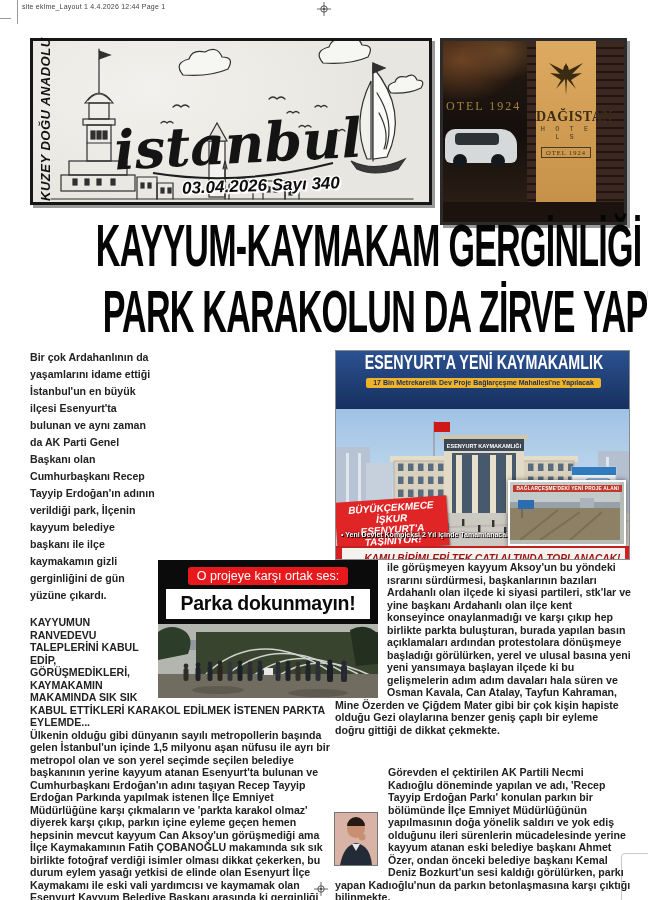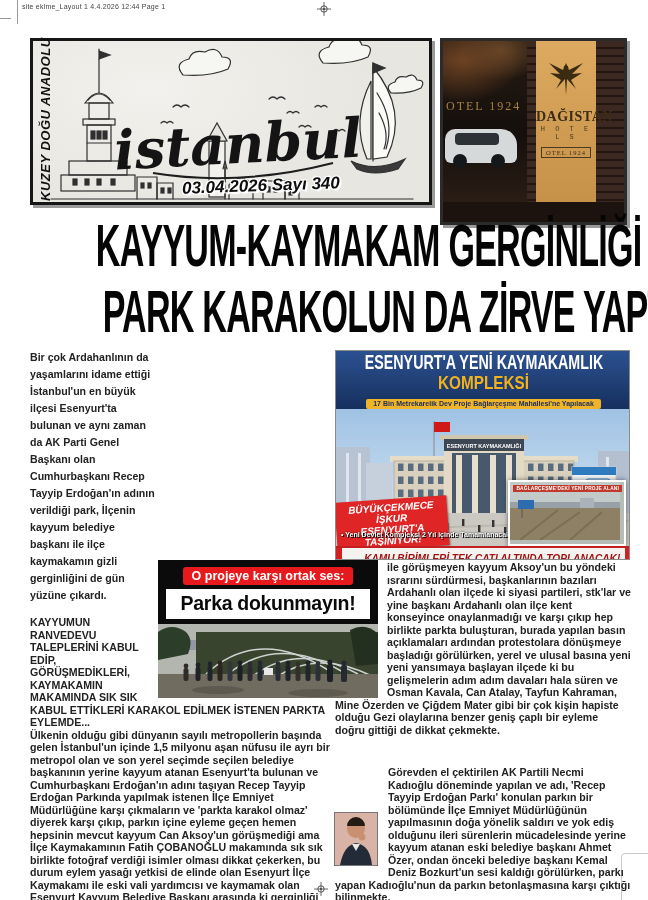--- a/index.html
+++ b/index.html
@@ -64,21 +64,21 @@
   .colE{position:absolute;left:335px;top:766px;width:296px;}
   .subhead3{position:absolute;left:335px;top:752px;width:296px;font-size:10.6px;
             line-height:12.5px;font-weight:bold;color:#222;}
   .spR{float:right;width:176px;height:139px;margin-top:211px;}
   .spL1{float:left;width:46px;height:137px;margin-right:6px;}
   .spL2{float:left;width:48px;height:56px;margin-top:46px;margin-right:5px;}
   
   .protest-card{position:absolute;left:158px;top:560px;width:220px;height:64px;background:#0b0b0b;
                 text-align:center;}
   .protest-kicker{display:inline-block;margin-top:7px;background:#e8191c;color:#fff;
-                  font-weight:bold;font-size:12.5px;padding:2px 9px;border-radius:3px;}
+                  font-weight:normal;font-size:12.5px;padding:2px 9px;border-radius:3px;}
   .protest-slogan{margin:4px 8px 0;background:#fff;color:#0a0a0a;font-weight:bold;
                   font-size:19.5px;letter-spacing:-.3px;padding:3px 4px 4px;}
   .protest-photo{position:absolute;left:158px;top:624px;width:220px;height:74px;}
   
   .promo{position:absolute;left:335px;top:350px;width:295px;height:210px;overflow:hidden;
          border:1px solid #8a8a8a;box-sizing:border-box;}
   .promo-header{position:absolute;left:0;top:0;width:295px;height:58px;
                 background:linear-gradient(#2c5191,#16305e);text-align:center;}
   .promo-t1,.promo-t2{white-space:nowrap;}
   .promo-t1 span{display:inline-block;color:#fff;font-weight:bold;font-size:17px;
@@ -228,21 +228,20 @@
     <p class="lead">Bir çok Ardahanlının da yaşamlarını idame ettiği İstanbul'un en büyük ilçesi Esenyurt'ta bulunan ve aynı zaman da AK Parti Genel Başkanı olan Cumhurbaşkanı Recep Tayyip Erdoğan'ın adının verildiği park, İlçenin kayyum belediye başkanı ile ilçe kaymakamın gizli gerginliğini de gün yüzüne çıkardı.</p>
     <p class="sub">KAYYUMUN RANVEDEVU TALEPLERİNİ KABUL EDİP, GÖRÜŞMEDİKLERİ, KAYMAKAMIN MAKAMINDA SIK SIK KABUL ETTİKLERİ KARAKOL EDİLMEK İSTENEN PARKTA EYLEMDE...</p>
     <p>Ülkenin olduğu gibi dünyanın sayılı metropollerin başında gelen İstanbul'un içinde 1,5 milyonu aşan nüfusu ile ayrı bir metropol olan ve son yerel seçimde seçilen belediye başkanının yerine kayyum atanan Esenyurt'ta bulunan ve Cumhurbaşkanı Erdoğan'ın adını taşıyan Recep Tayyip Erdoğan Parkında yapılmak istenen İlçe Emniyet Müdürlüğüne karşı çıkmaların ve 'parkta karakol olmaz' diyerek karşı çıkıp, parkın içine eyleme geçen hemen hepsinin mevcut kayyum Can Aksoy'un görüşmediği ama İlçe Kaymakamının Fatih ÇOBANOĞLU makamında sık sık birlikte fotoğraf verdiği isimler olması dikkat çekerken, bu durum eylem yasağı yetkisi de elinde olan Esenyurt İlçe Kaymakamı ile eski vali yardımcısı ve kaymamak olan Esenyurt Kayyum Belediye Başkanı arasında ki gerginliği de gün yüzüne çıkardı.</p>
     <p class="sub">ADIM ADIM GEZİ'YE BENZER DURUM..</p>
 
   </div>
 
   <div class="promo">
     <div class="promo-header">
       <div class="promo-t1"><span>ESENYURT'A YENİ KAYMAKAMLIK</span></div>
-      <div class="promo-t2"><span>KOMPLEKSİ</span></div>
       <div class="promo-strip">17 Bin Metrekarelik Dev Proje Bağlarçeşme Mahallesi'ne Yapılacak</div>
     </div>
     <svg class="promo-scene" width="295" height="137" viewBox="0 0 295 137">
       <defs>
         <linearGradient id="sky" x1="0" y1="0" x2="0" y2="1">
           <stop offset="0" stop-color="#9fc2e4"></stop>
             <stop offset="1" stop-color="#dceaf4"></stop>
         </linearGradient>
         <pattern id="pw" width="10" height="13" patternUnits="userSpaceOnUse">
           <rect width="10" height="13" fill="#d9d0bd"></rect>

